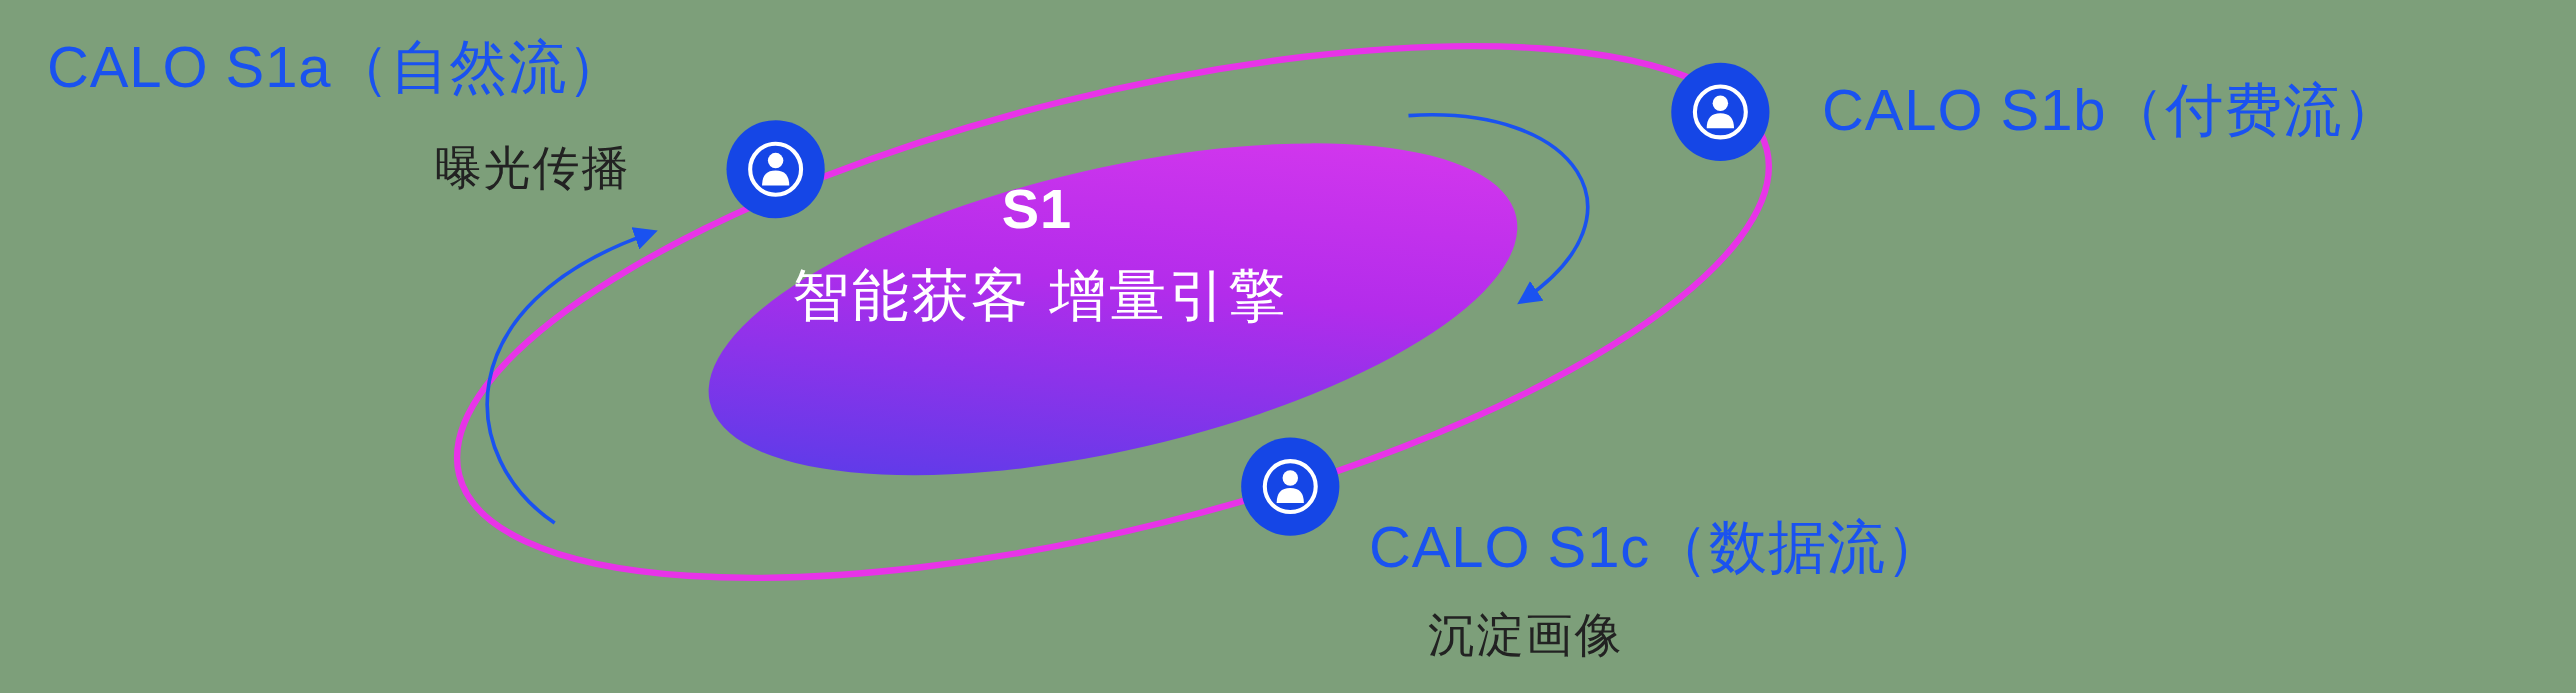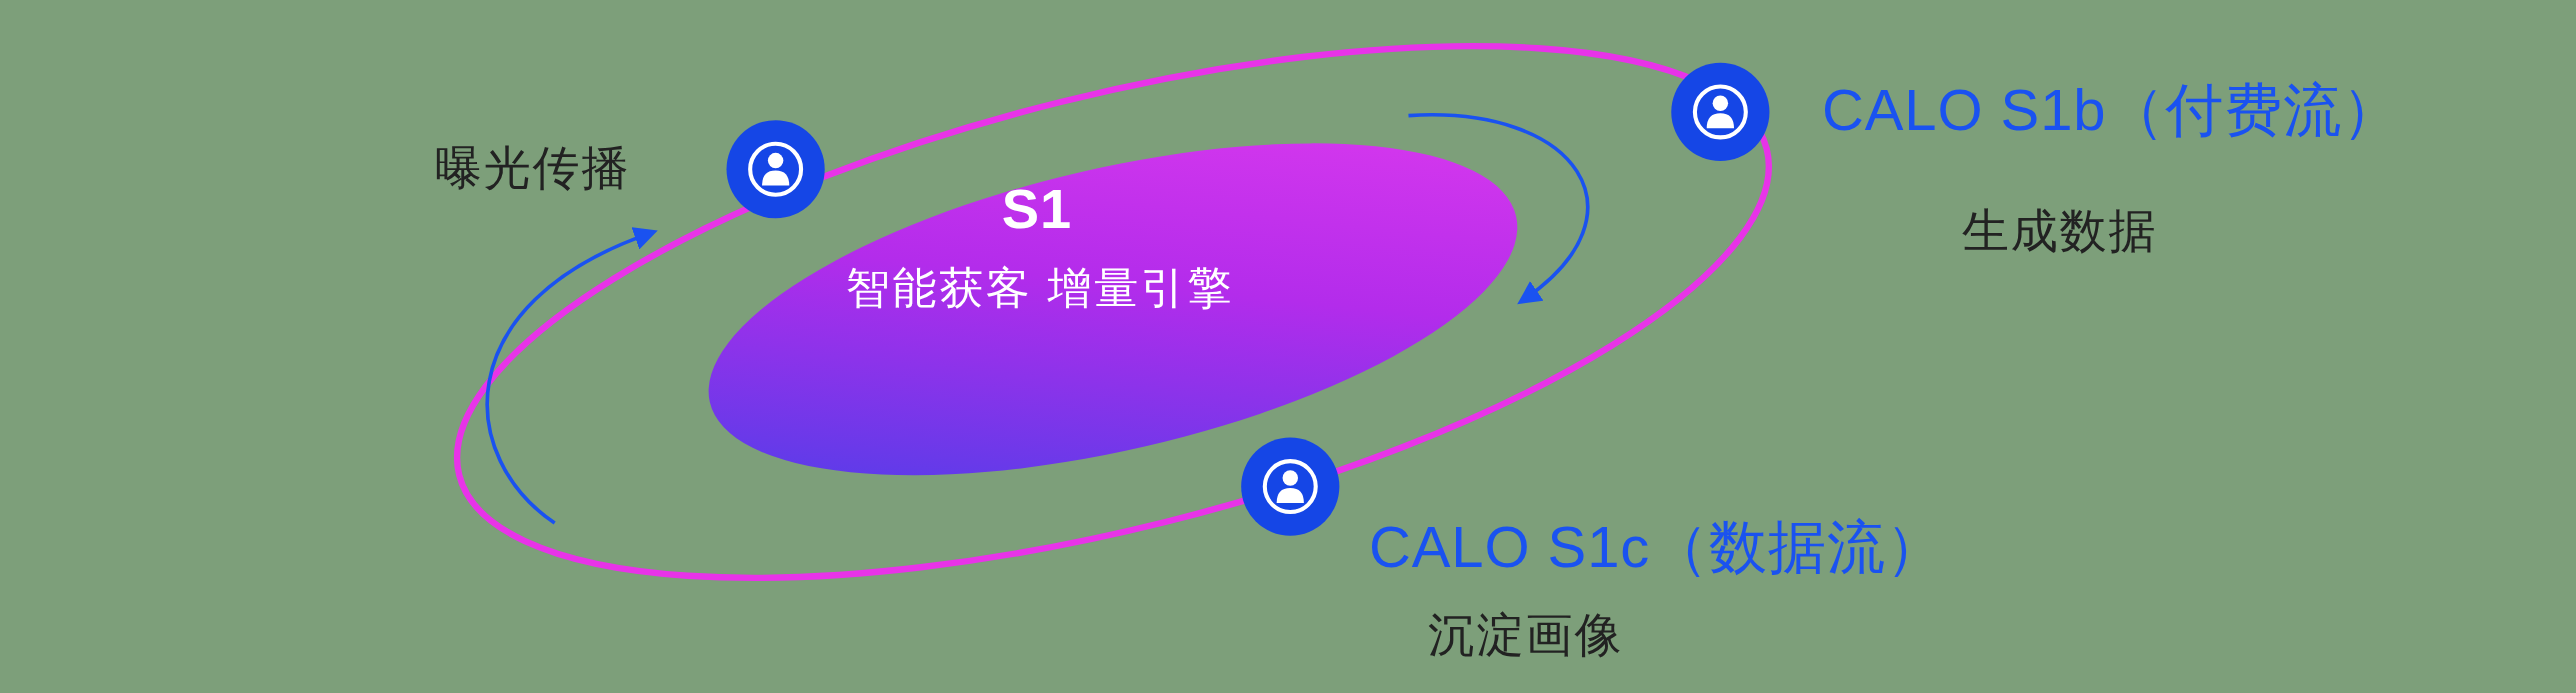--- a/index.html
+++ b/index.html
@@ -32,21 +32,21 @@
   }
   .core-title {
     color: #ffffff;
     font-size: 56px;
     font-weight: 600;
     transform: translateX(-50%);
     letter-spacing: 0.9px;
   }
   .core-subtitle {
     color: #ffffff;
-    font-size: 44px;
+    font-size: 57px;
     font-weight: 500;
     transform: translateX(-50%);
     letter-spacing: 2.7px;
   }
 </style>
 </head>
 <body>
 
 <div class="stage">
 
@@ -76,22 +76,22 @@
     <path d="M 1549 127 C 1735 115, 1815 235, 1675 330" fill="none" stroke="#1a52f0" stroke-width="4" marker-end="url(#arrowHead)"></path>
 
     <use href="#userNode" x="853" y="186"></use>
     <use href="#userNode" x="1892" y="123"></use>
     <use href="#userNode" x="1419" y="535"></use>
   </svg>
 
   <div class="label core-title" style="left:1037px; top:178px;">S1</div>
   <div class="label core-subtitle" style="left:1040px; top:264px;">智能获客  增量引擎</div>
 
+  <div class="label label-main" style="left:47px; top:35px;">CALO S1a（自然流）</div>
   <div class="label label-sub" style="left:435px; top:142px;">曝光传播</div>
 
   <div class="label label-main" style="left:1822px; top:78px;">CALO S1b（付费流）</div>
-  <div class="label label-sub" style="left:1962px; top:205px;">生成数据</div>
 
   <div class="label label-main" style="left:1369px; top:486px;margin-top:29px;">CALO S1c（数据流）</div>
   <div class="label label-sub" style="left:1428px; top:609px;">沉淀画像</div>
 
 </div>
 
 
 </body></html>

